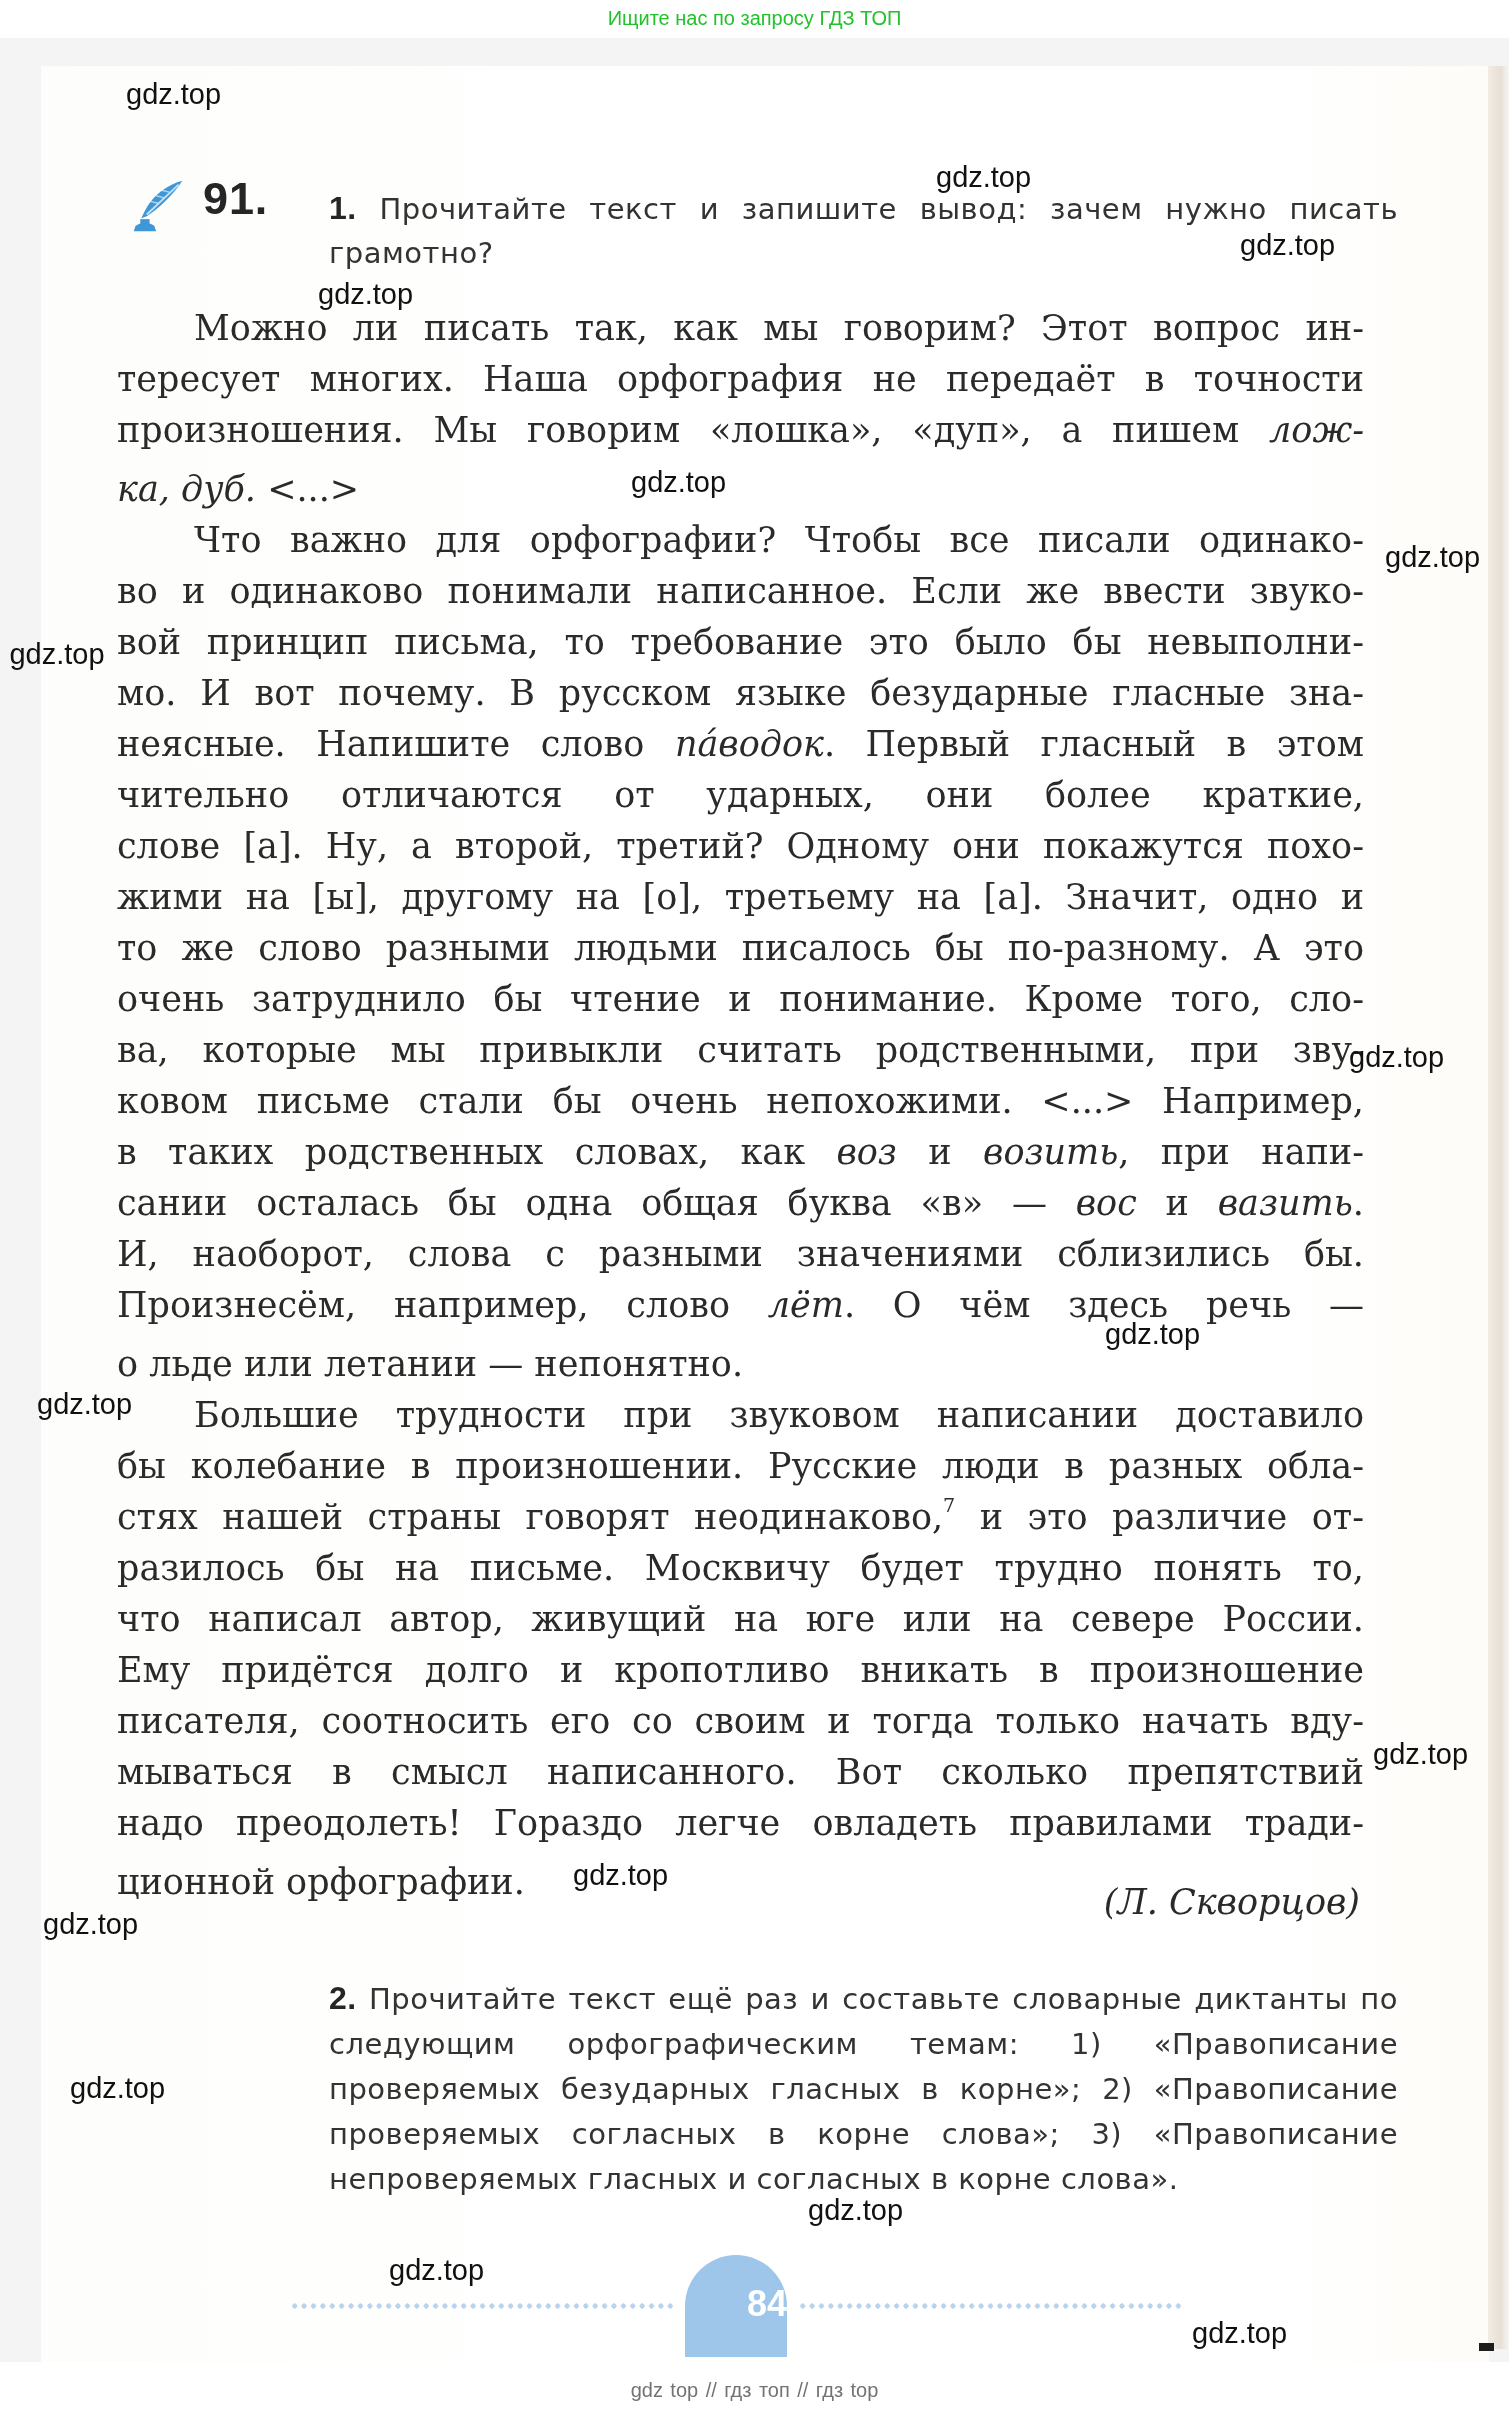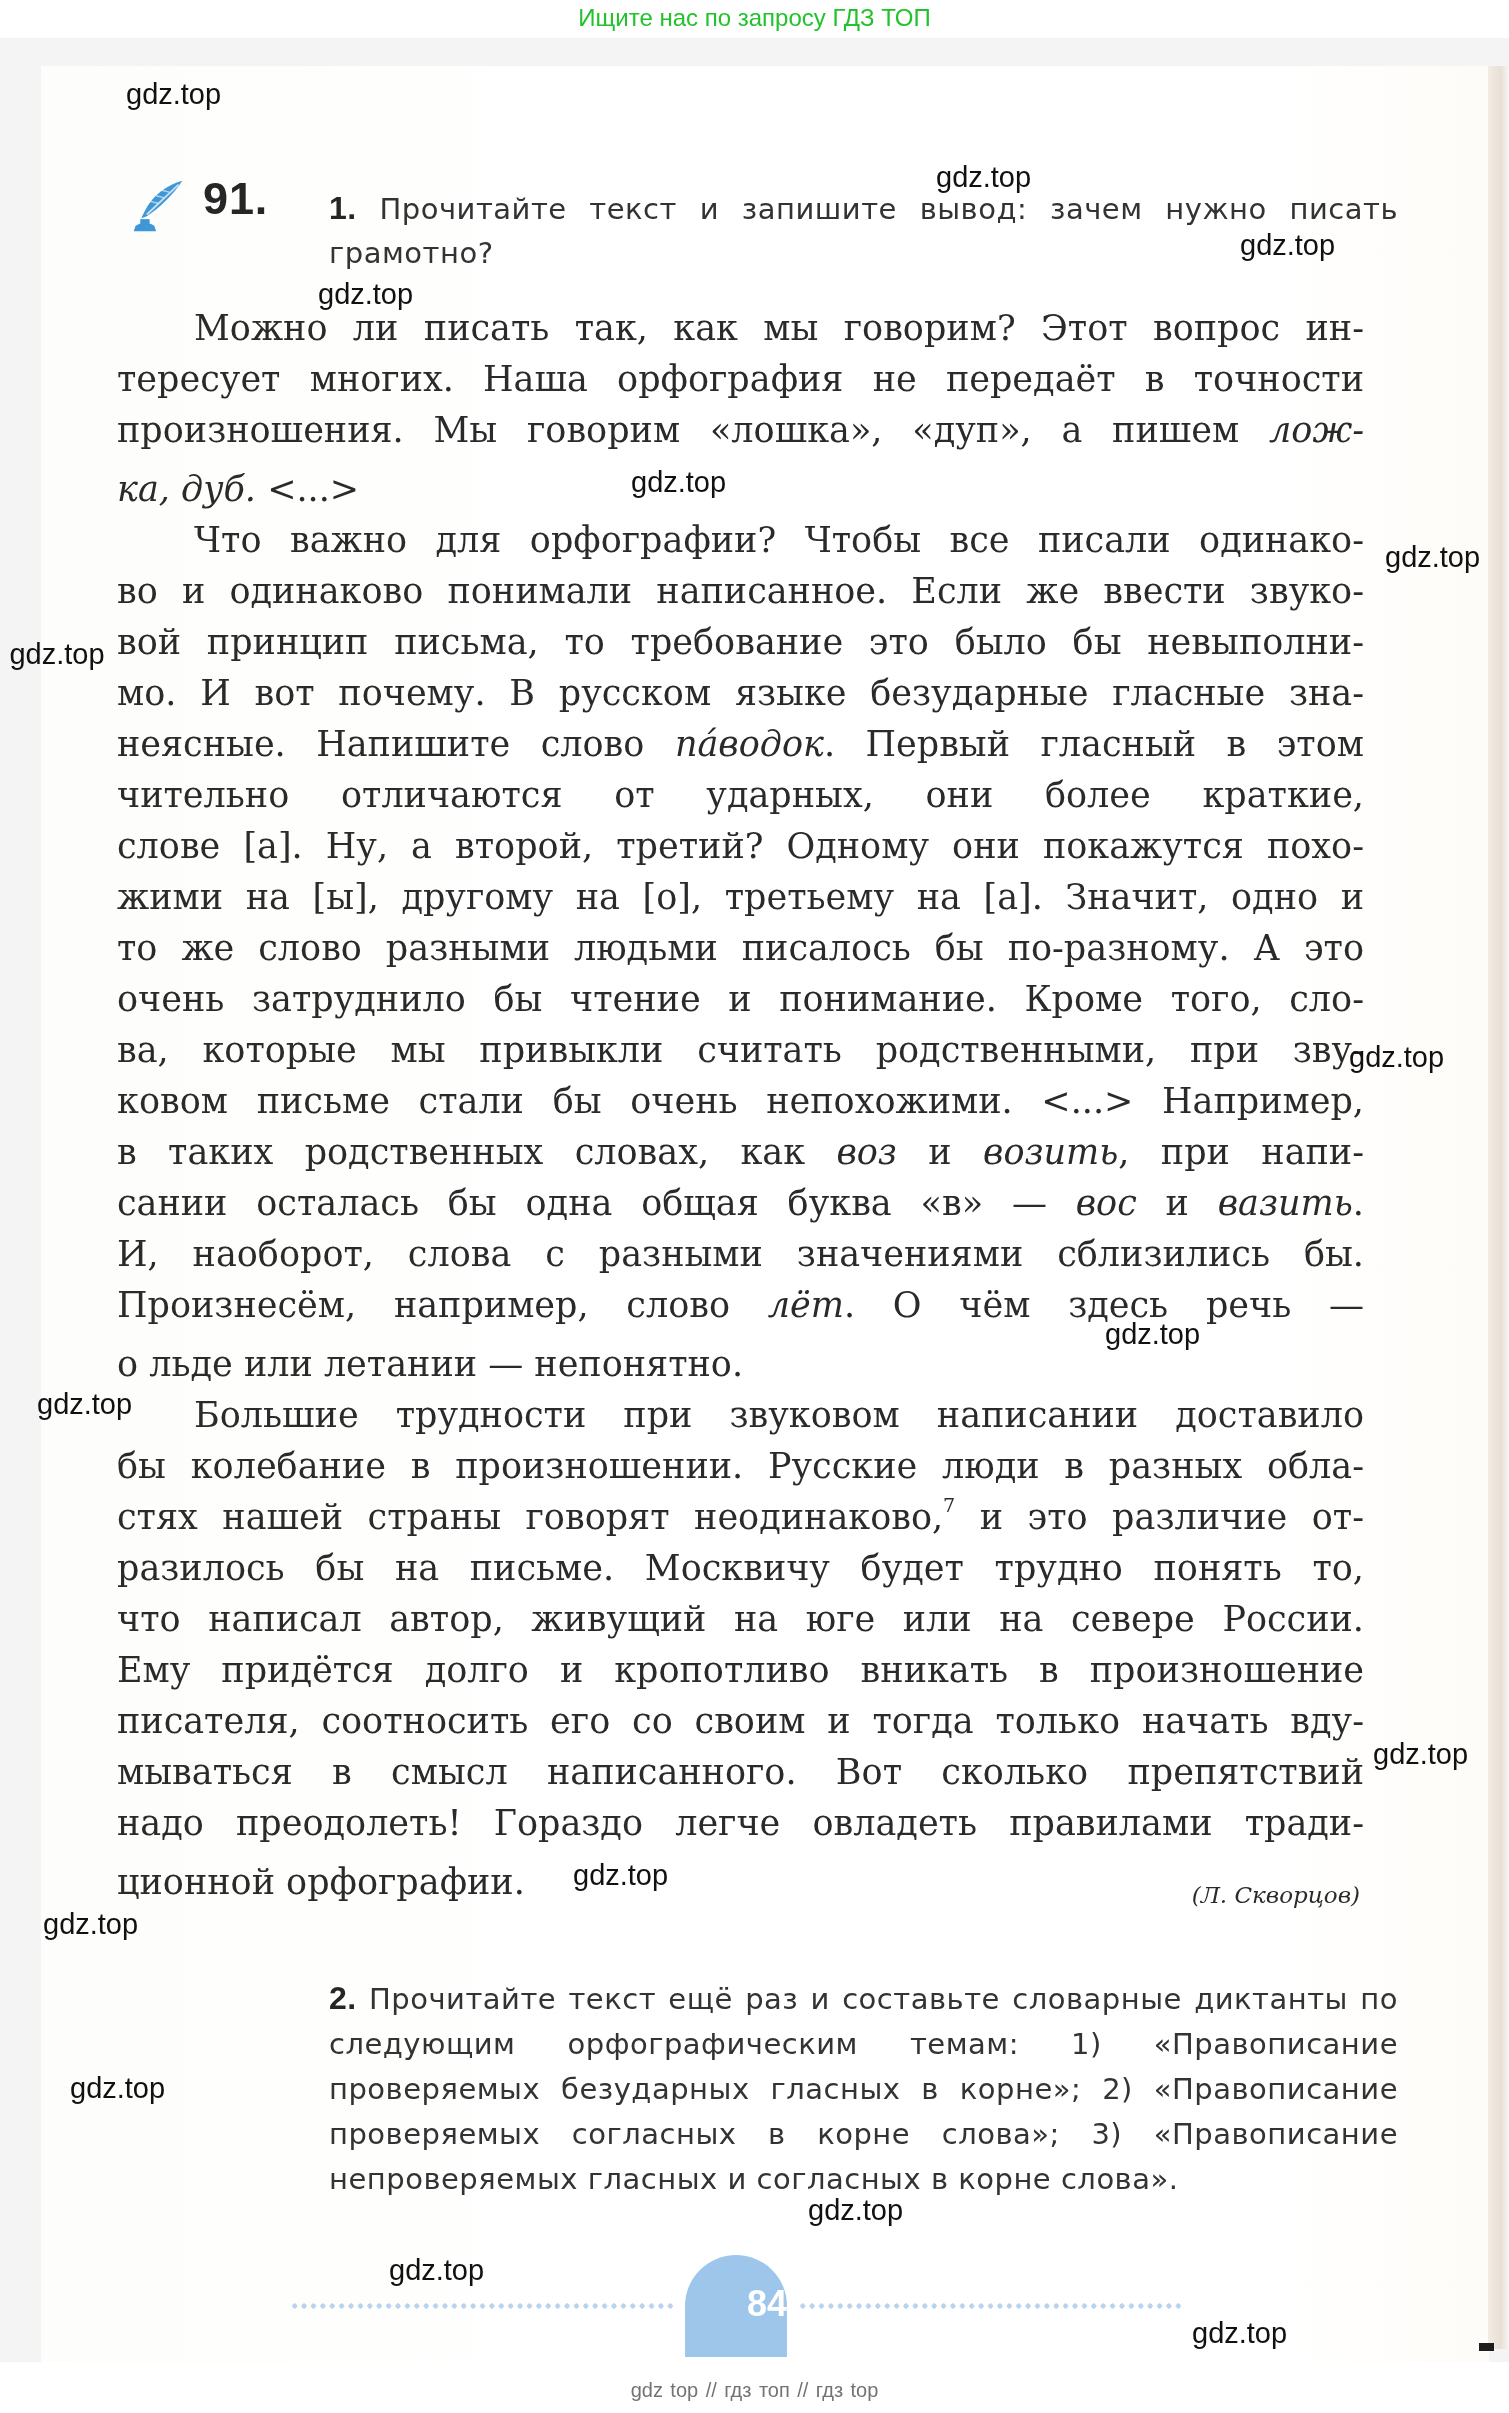--- a/index.html
+++ b/index.html
@@ -16,21 +16,21 @@
     }
     .top-banner {
       position: absolute;
       left: 0;
       top: 0;
       width: 1509px;
       height: 36px;
       text-align: center;
       line-height: 36px;
       font-family: "Liberation Sans", sans-serif;
-      font-size: 24px;
+      font-size: 20px;
       color: #22c22c;
       background: #ffffff;
     }
     .scan-area {
       position: absolute;
       left: 0;
       top: 38px;
       width: 1509px;
       height: 2324px;
       background: #f4f4f4;
@@ -160,21 +160,21 @@
       font-size: 19px;
       vertical-align: 17px;
       line-height: 0;
     }
     .author {
       position: absolute;
       right: 149px;
       top: 1882px;
       font-family: "DejaVu Serif", serif;
       font-style: italic;
-      font-size: 23px;
+      font-size: 35px;
       color: #2a2a2a;
     }
 
     .page-footer {
       position: absolute;
       left: 282px;
       top: 2246px;
       width: 904px;
       height: 75px;
     }

